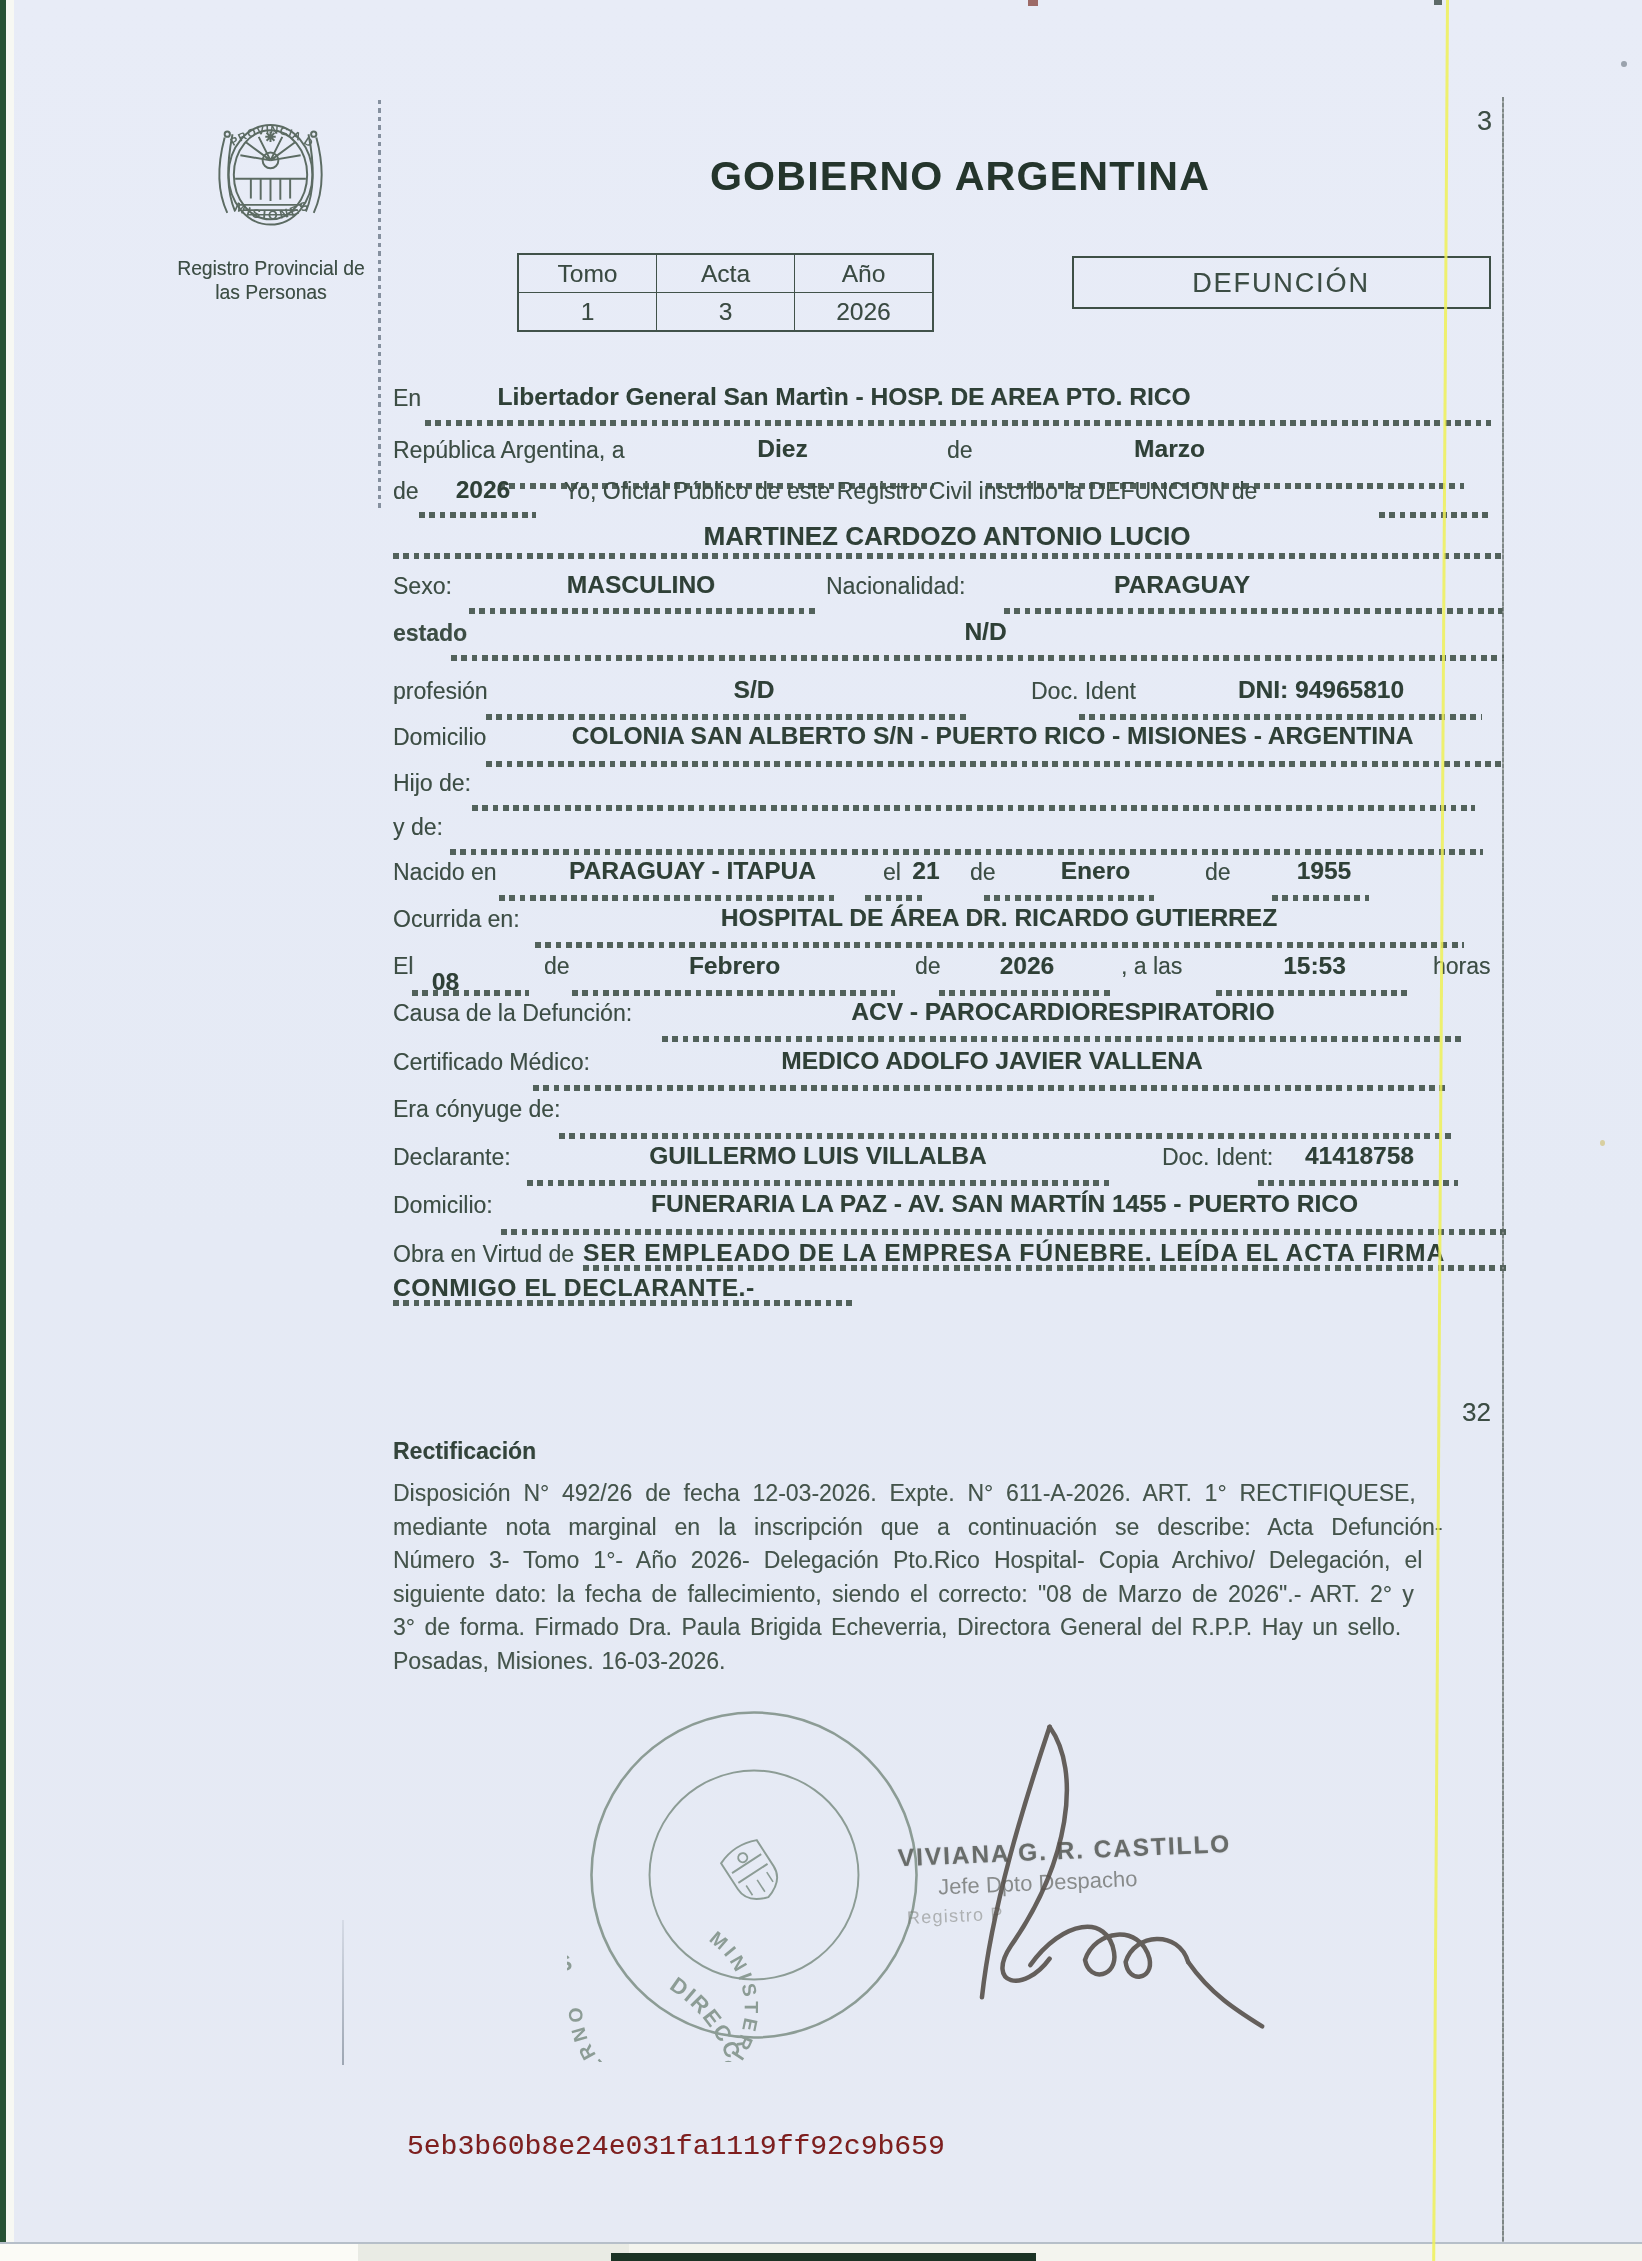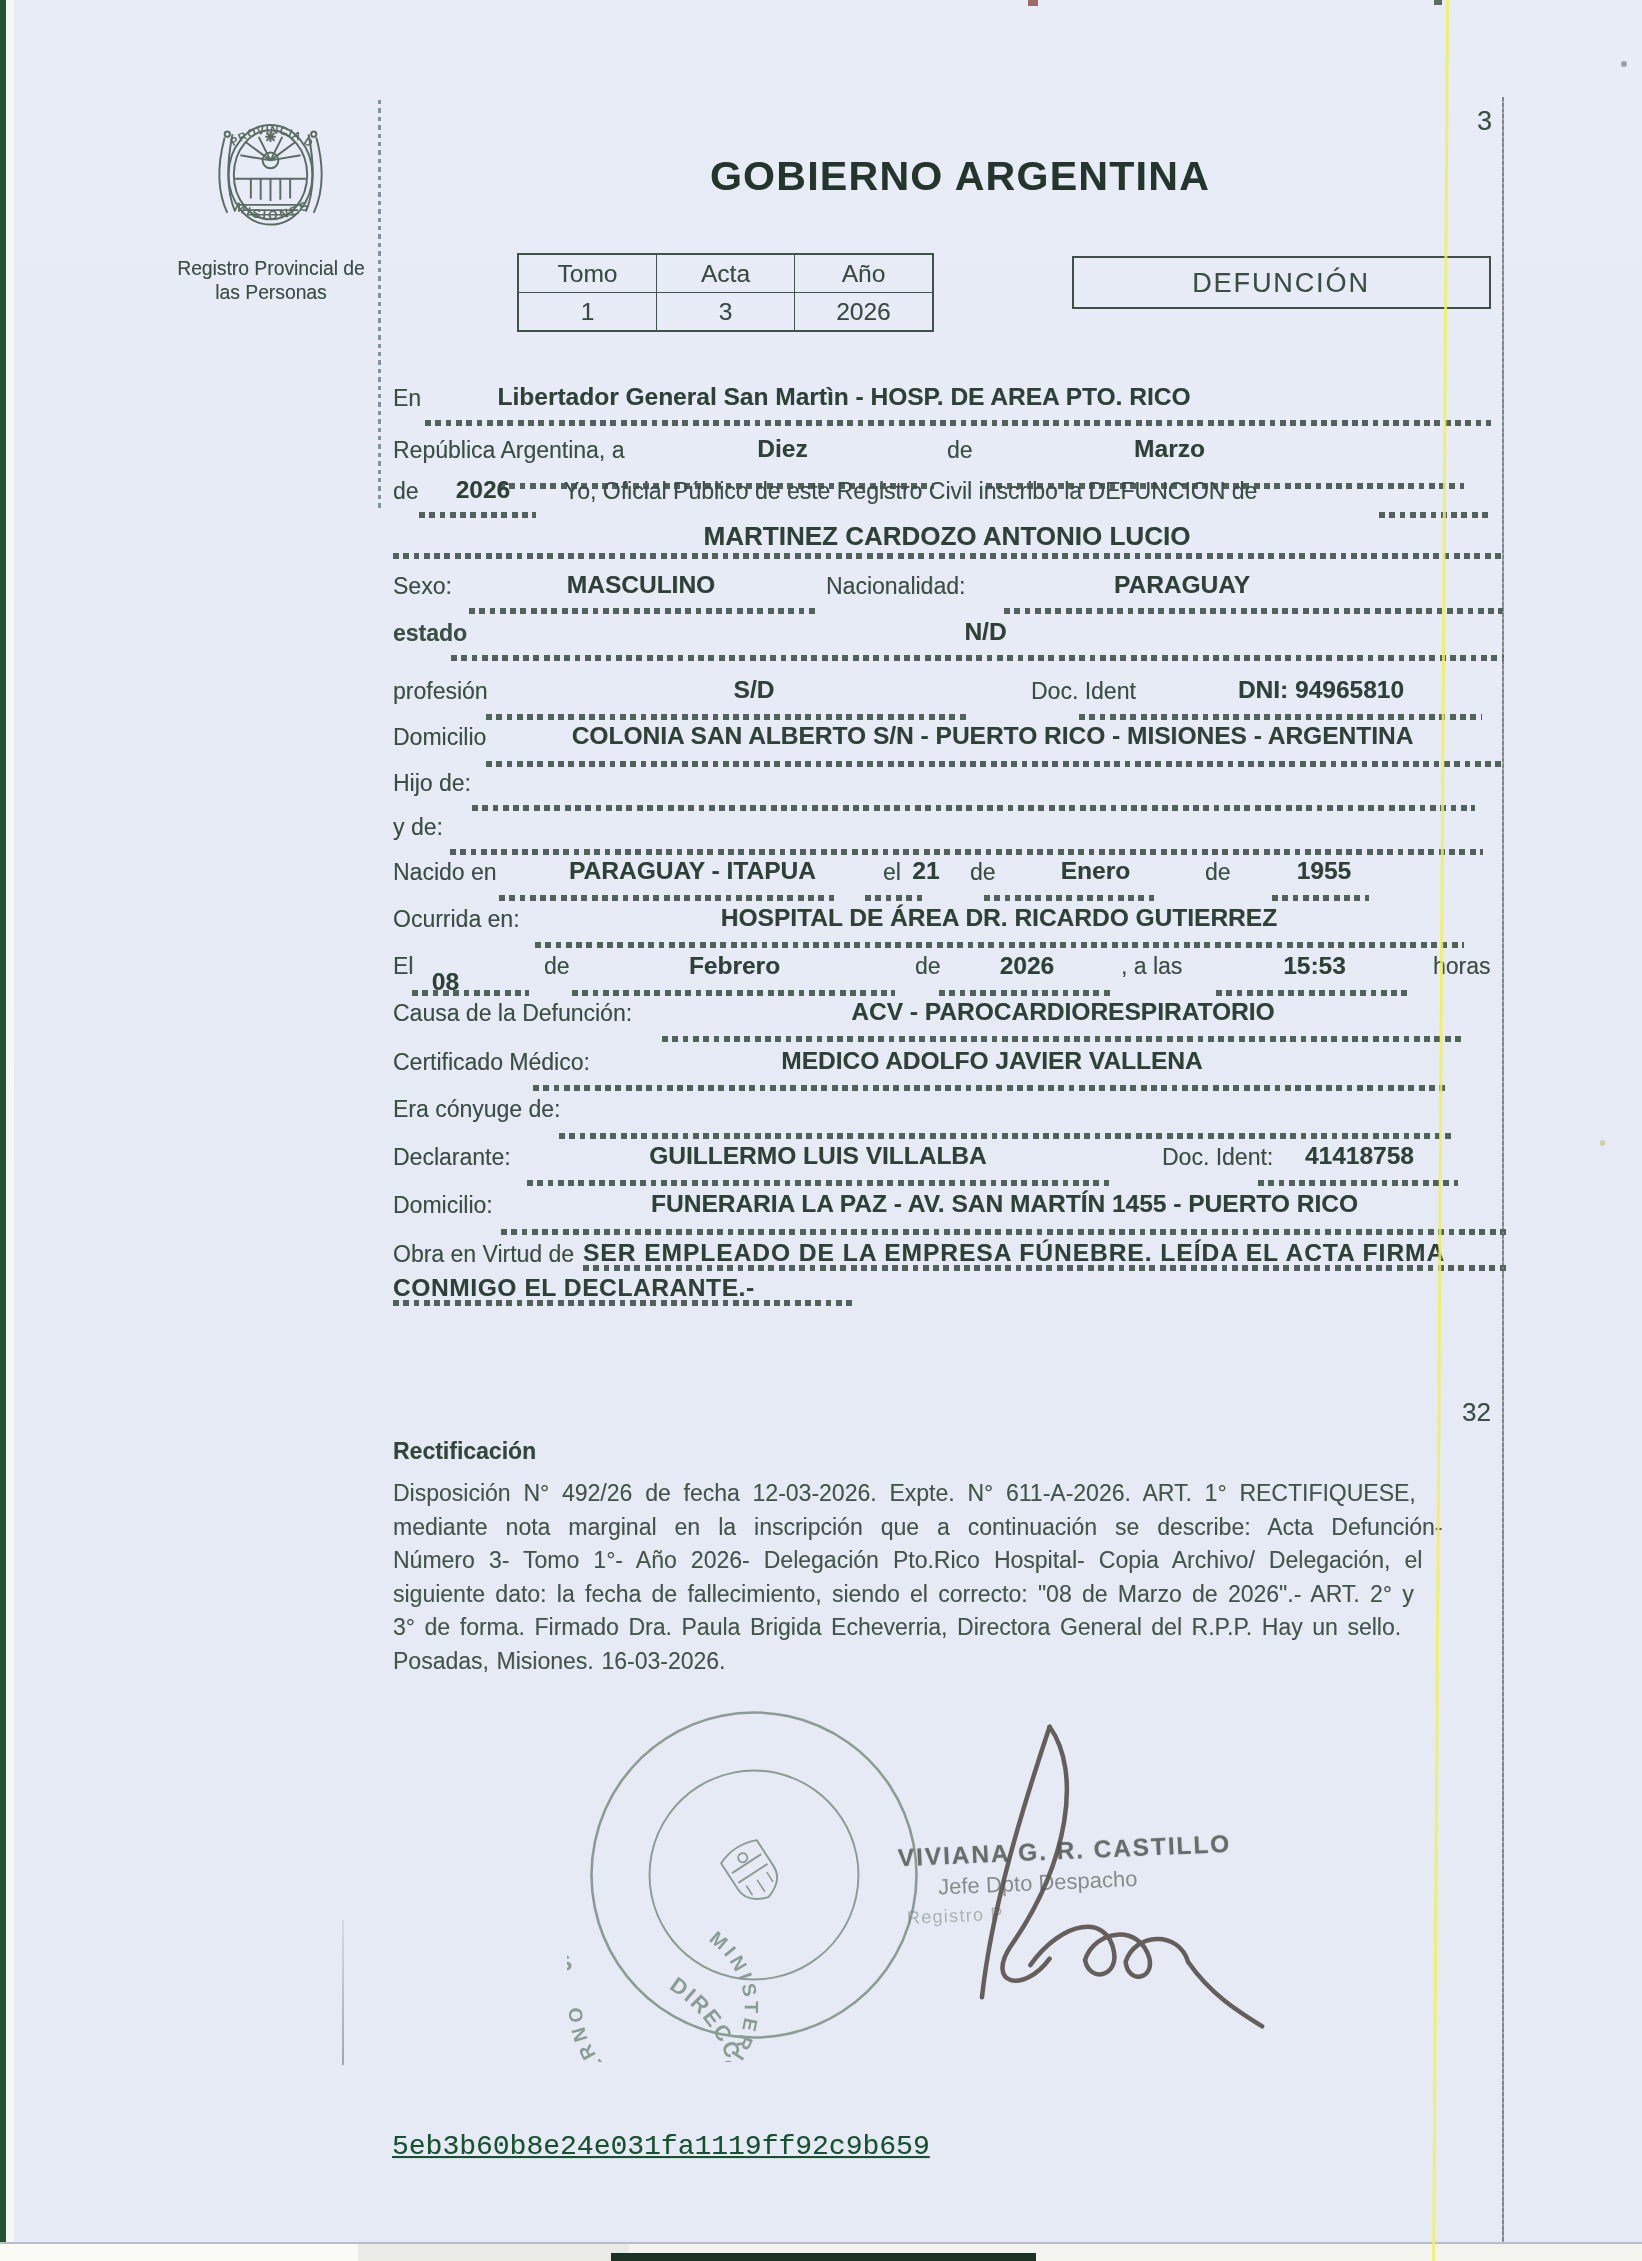--- a/index.html
+++ b/index.html
@@ -246,22 +246,22 @@
     <path d="M 330 80 C 290 200 240 360 225 500"></path>
     <path d="M 330 80 C 380 150 360 290 270 420 C 230 480 290 495 330 440"></path>
     <path d="M 300 450 C 350 380 420 370 430 430 C 436 468 392 478 385 442 C 400 395 470 385 485 440 C 492 472 452 480 448 445 C 462 400 530 395 545 445"></path>
     <path d="M 545 445 C 580 495 620 520 660 545"></path>
   </g>
 </svg>
 
 <div class="abs" style="left:342px;top:1920px;width:1.9px;height:145px;
             background:linear-gradient(180deg,rgba(70,85,100,.1),rgba(70,85,100,.45));"></div>
 
-<div class="abs" style="left:392px;top:2131px;font-family:'Liberation Mono','DejaVu Sans Mono',monospace;
-            font-size:28px;color:#14532d;text-shadow:0.3px 0.3px 0.5px rgba(60,76,68,.35);text-decoration:underline;">5eb3b60b8e24e031fa1119ff92c9b659</div>
+<div class="abs" style="left:407px;top:2131px;font-family:'Liberation Mono','DejaVu Sans Mono',monospace;
+            font-size:28px;color:#7f1d1d;text-shadow:0.3px 0.3px 0.5px rgba(60,76,68,.35);">5eb3b60b8e24e031fa1119ff92c9b659</div>
 
 <div class="abs" style="left:0;top:2242px;width:1643px;height:2.6px;background:#b6bfc9;"></div>
 <div class="abs" style="left:0;top:2244px;width:1643px;height:17px;background:#f3f4ee;"></div>
 <div class="abs" style="left:0;top:2244px;width:358px;height:17px;background:#fbfbf6;"></div>
 <div class="abs" style="left:358px;top:2244px;width:271px;height:17px;background:#e9ebe4;"></div>
 <div class="abs" style="left:611px;top:2253px;width:425px;height:8.4px;background:#1b3325;"></div>
 
 <div class="abs" style="left:1446px;top:0;width:3.2px;height:2261px;background:#eef157;opacity:.85;
             transform:rotate(0.35deg);transform-origin:top center;"></div>
 

